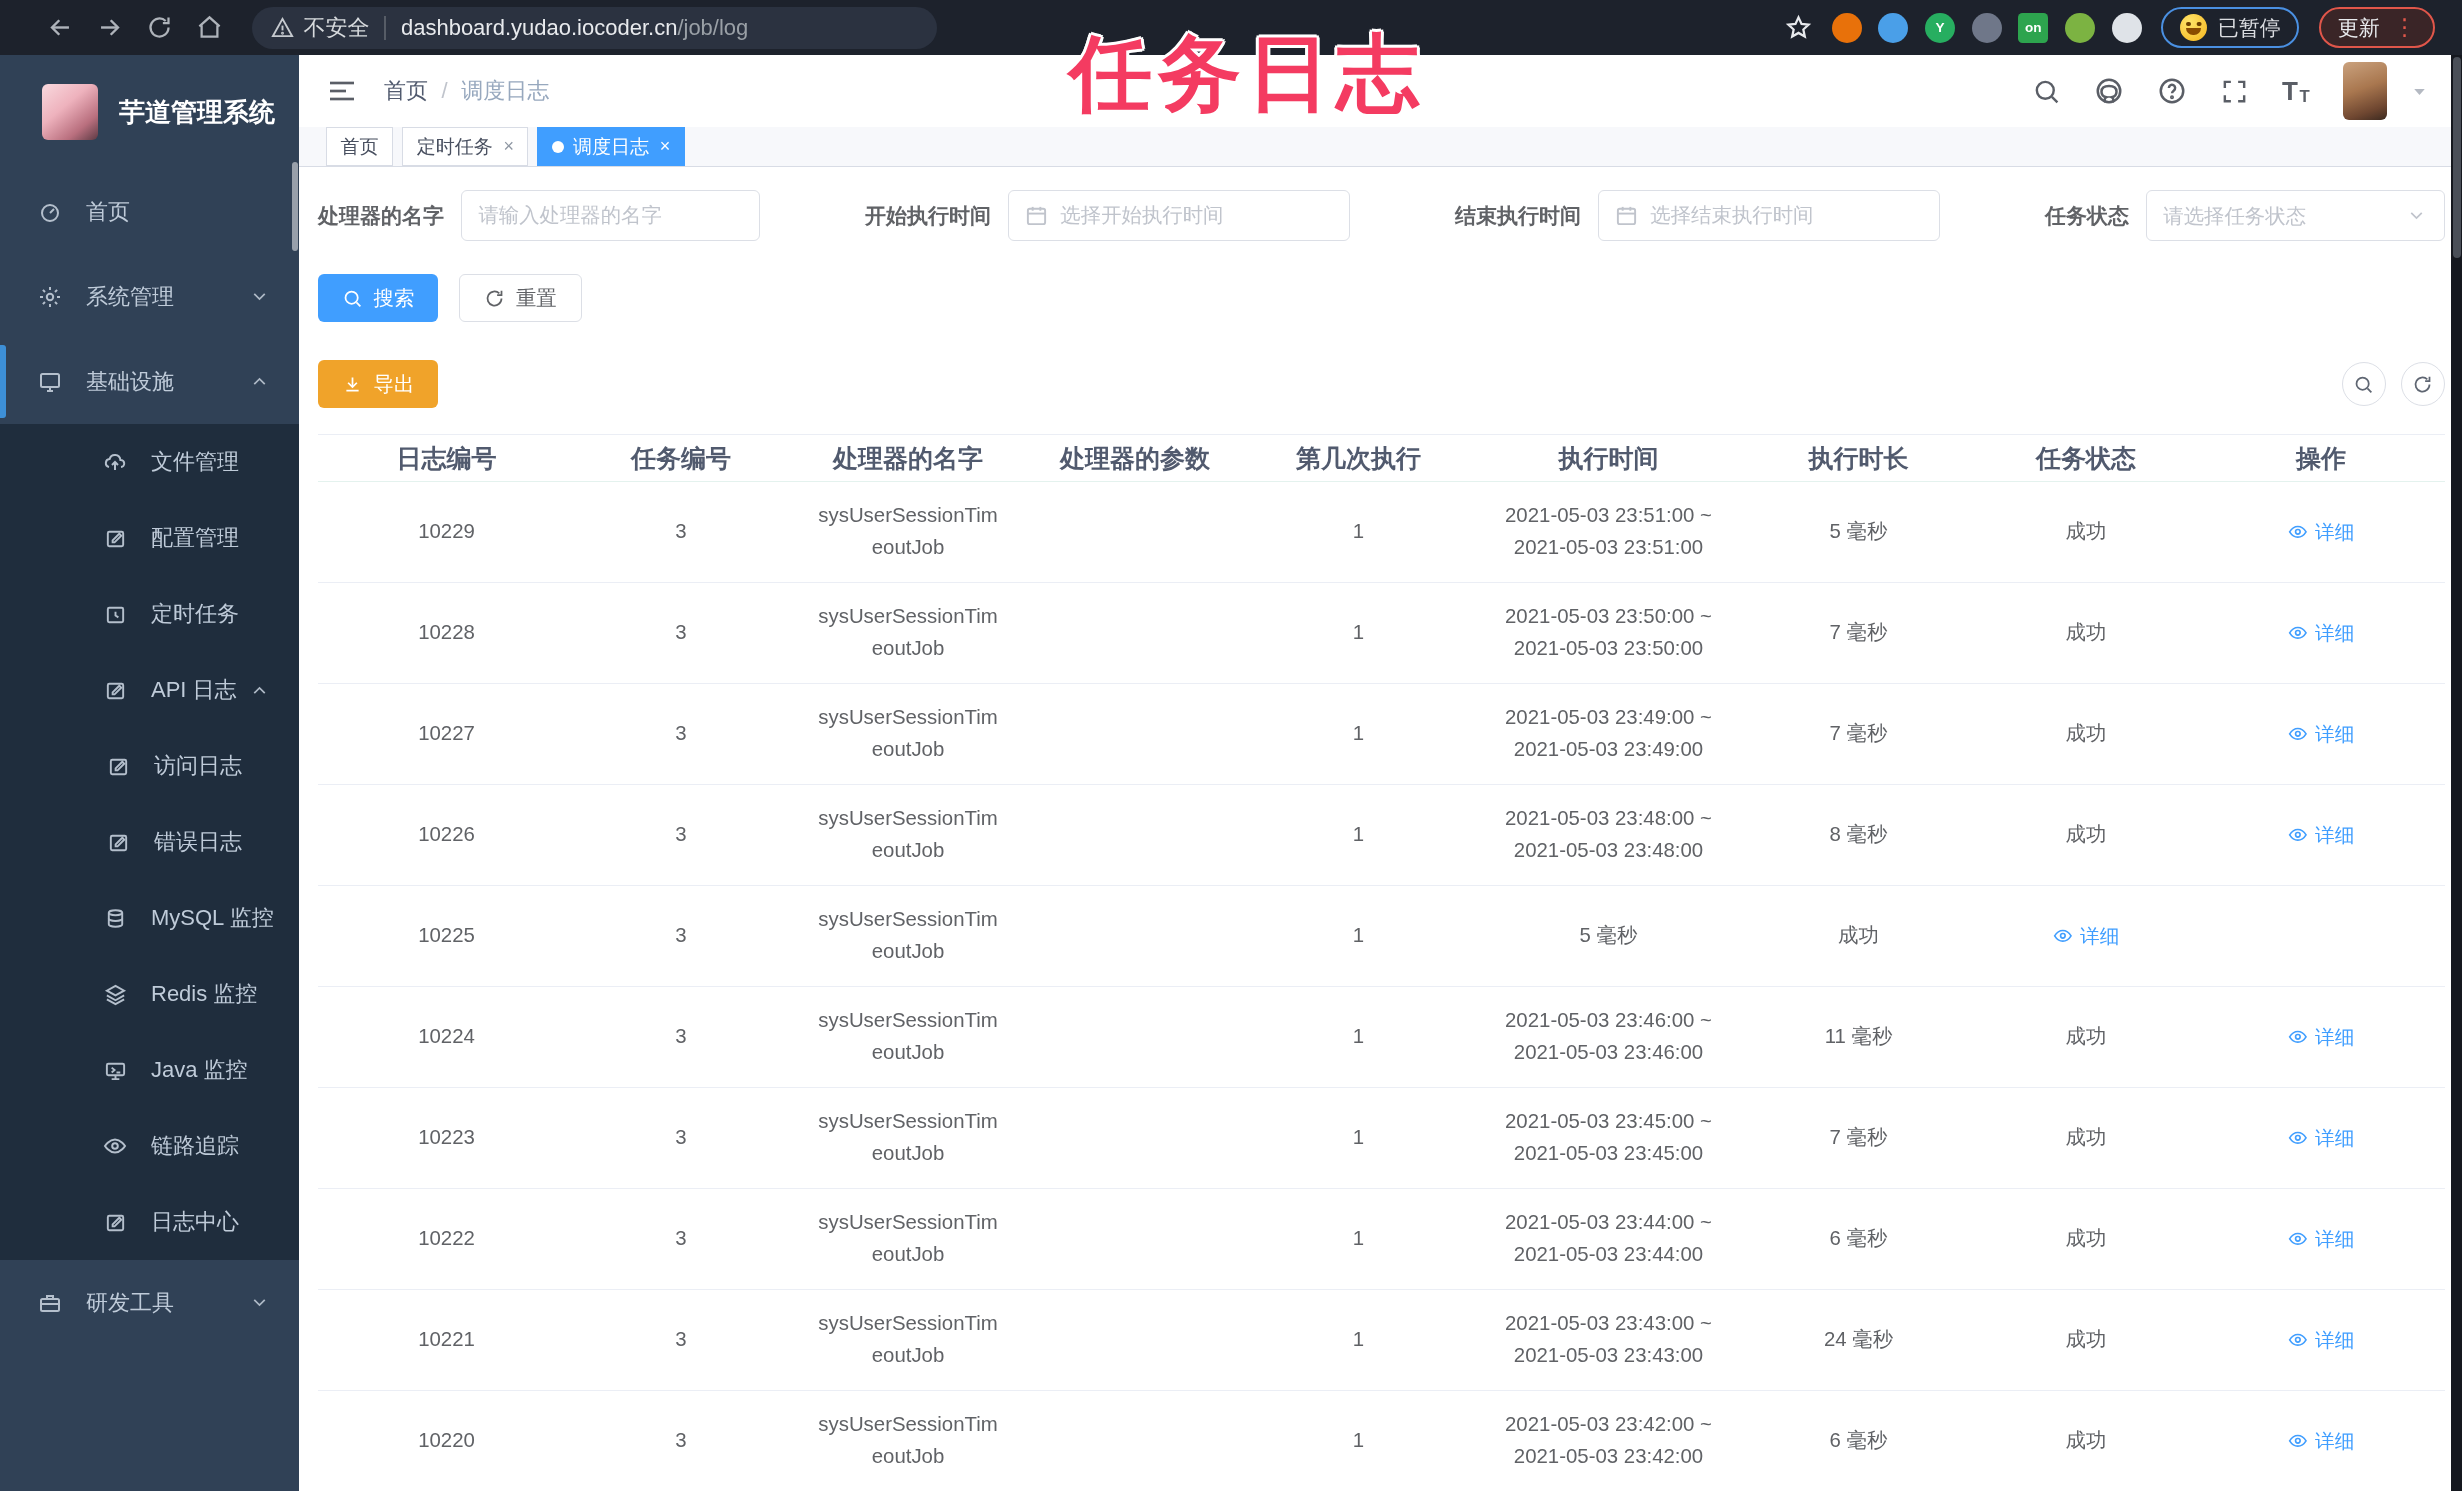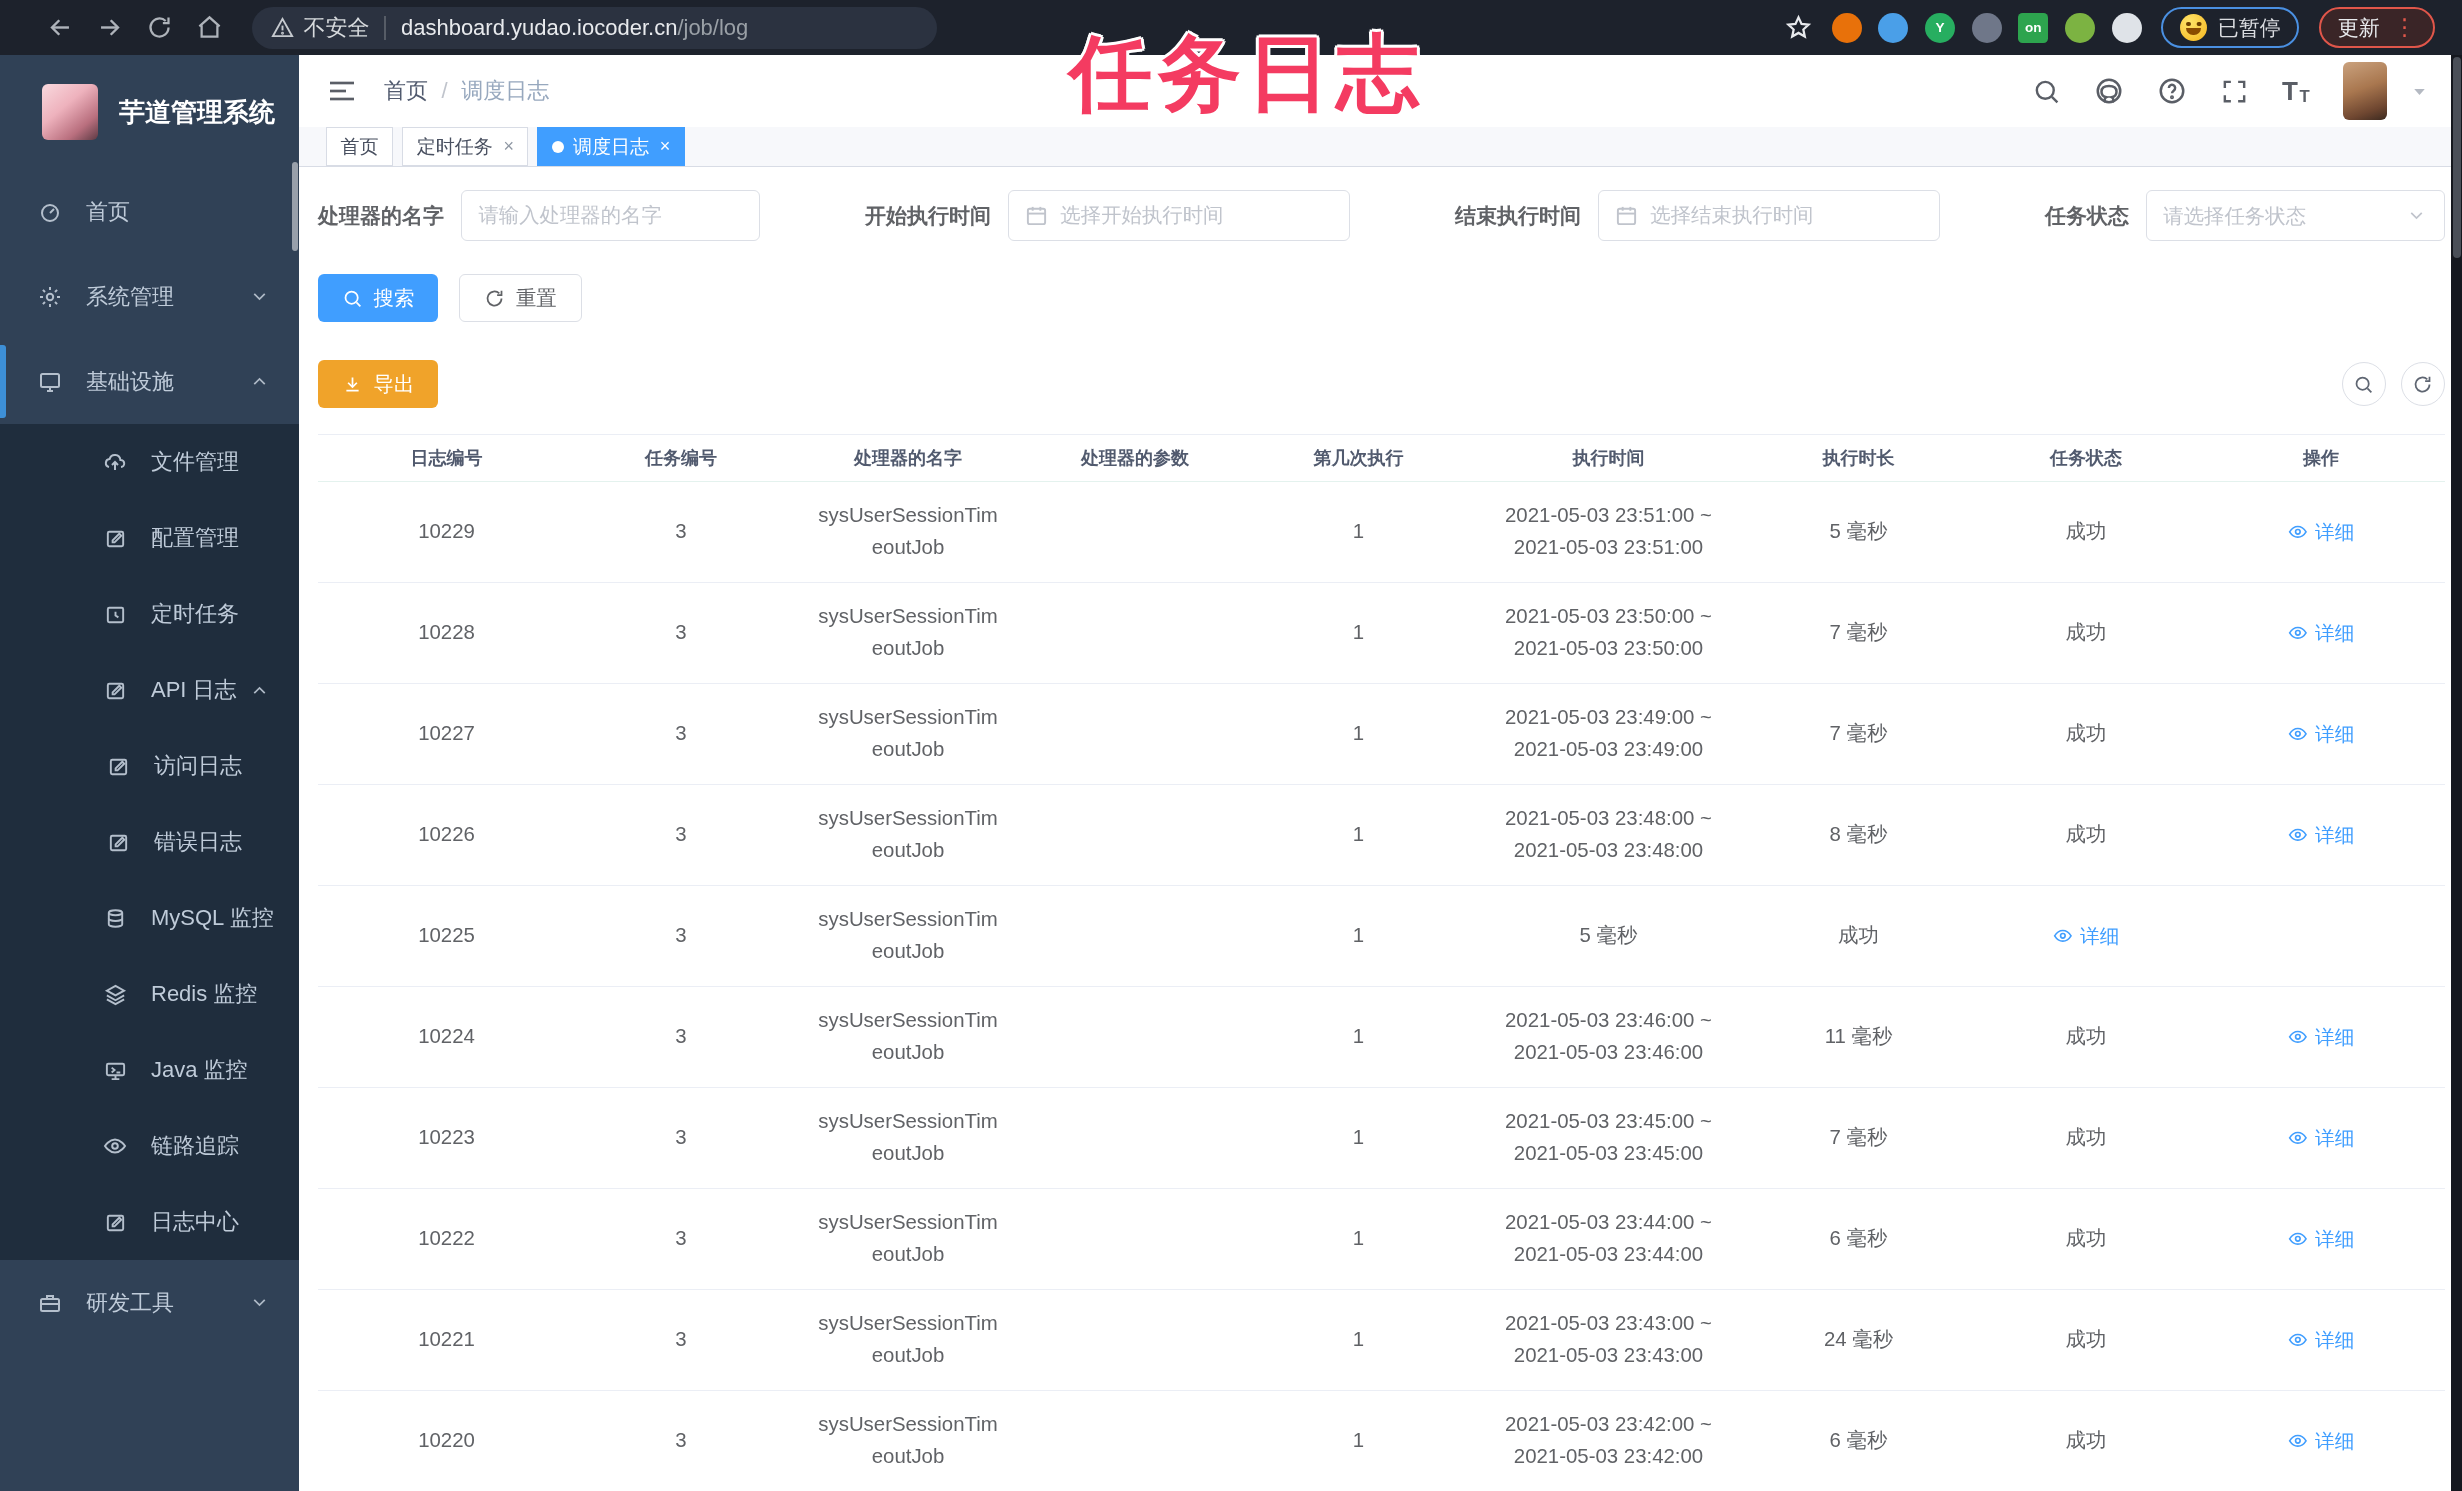--- a/index.html
+++ b/index.html
@@ -91,21 +91,21 @@
   .btn-plain { background:#fff; border:1.5px solid #dcdfe6; color:#606266; }
   .btn-warning { background:#f0a32a; color:#fff; }
   .toolbar-row { margin-top:38px; display:flex; justify-content:space-between; align-items:center; }
   .circle-btns { display:flex; }
   .circle-btn { width:44px; height:44px; border-radius:50%; border:1.5px solid #dcdfe6; color:#5f6672; display:flex; align-items:center; justify-content:center; margin-left:15px; cursor:pointer; background:#fff; }
 
   
   .table { margin-top:26px; width:2127px; }
   .tgrid { display:grid; grid-template-columns:257px 212px 242px 212px 235px 265px 235px 220px 250px; align-items:center; }
   .thead { height:48px; border-top:1.5px solid #ebeef5; border-bottom:1.5px solid #e4f2ee; }
-  .th { font-size:18px; color:#515a6e; font-weight:700; text-align:center; }
+  .th { font-size:25px; color:#515a6e; font-weight:700; text-align:center; }
   .trow { height:101px; border-bottom:1.5px solid #ebeef5; }
   .td { font-size:20.4px; color:#606266; text-align:center; line-height:1.55; }
   .td-link { color:#409eff; display:flex; align-items:center; justify-content:center; gap:7.6px; cursor:pointer; font-size:19.7px; }
   .td-link .eye { display:flex; }
 
   
   .overlay-title { position:absolute; left:1069px; top:19px; z-index:60; font-size:83px; font-weight:700; color:#f43b61; letter-spacing:6px; white-space:nowrap;
     text-shadow:-3px 0 0 #fff,3px 0 0 #fff,0 -3px 0 #fff,0 3px 0 #fff,-2.3px -2.3px 0 #fff,2.3px 2.3px 0 #fff,-2.3px 2.3px 0 #fff,2.3px -2.3px 0 #fff; }
   .vscroll { position:absolute; right:0; top:55px; bottom:0; width:10.6px; background:#15181f; z-index:20; }
   .vthumb { position:absolute; top:1.5px; left:1.5px; width:7.6px; height:201px; background:#4a4f58; border-radius:4.5px; }

